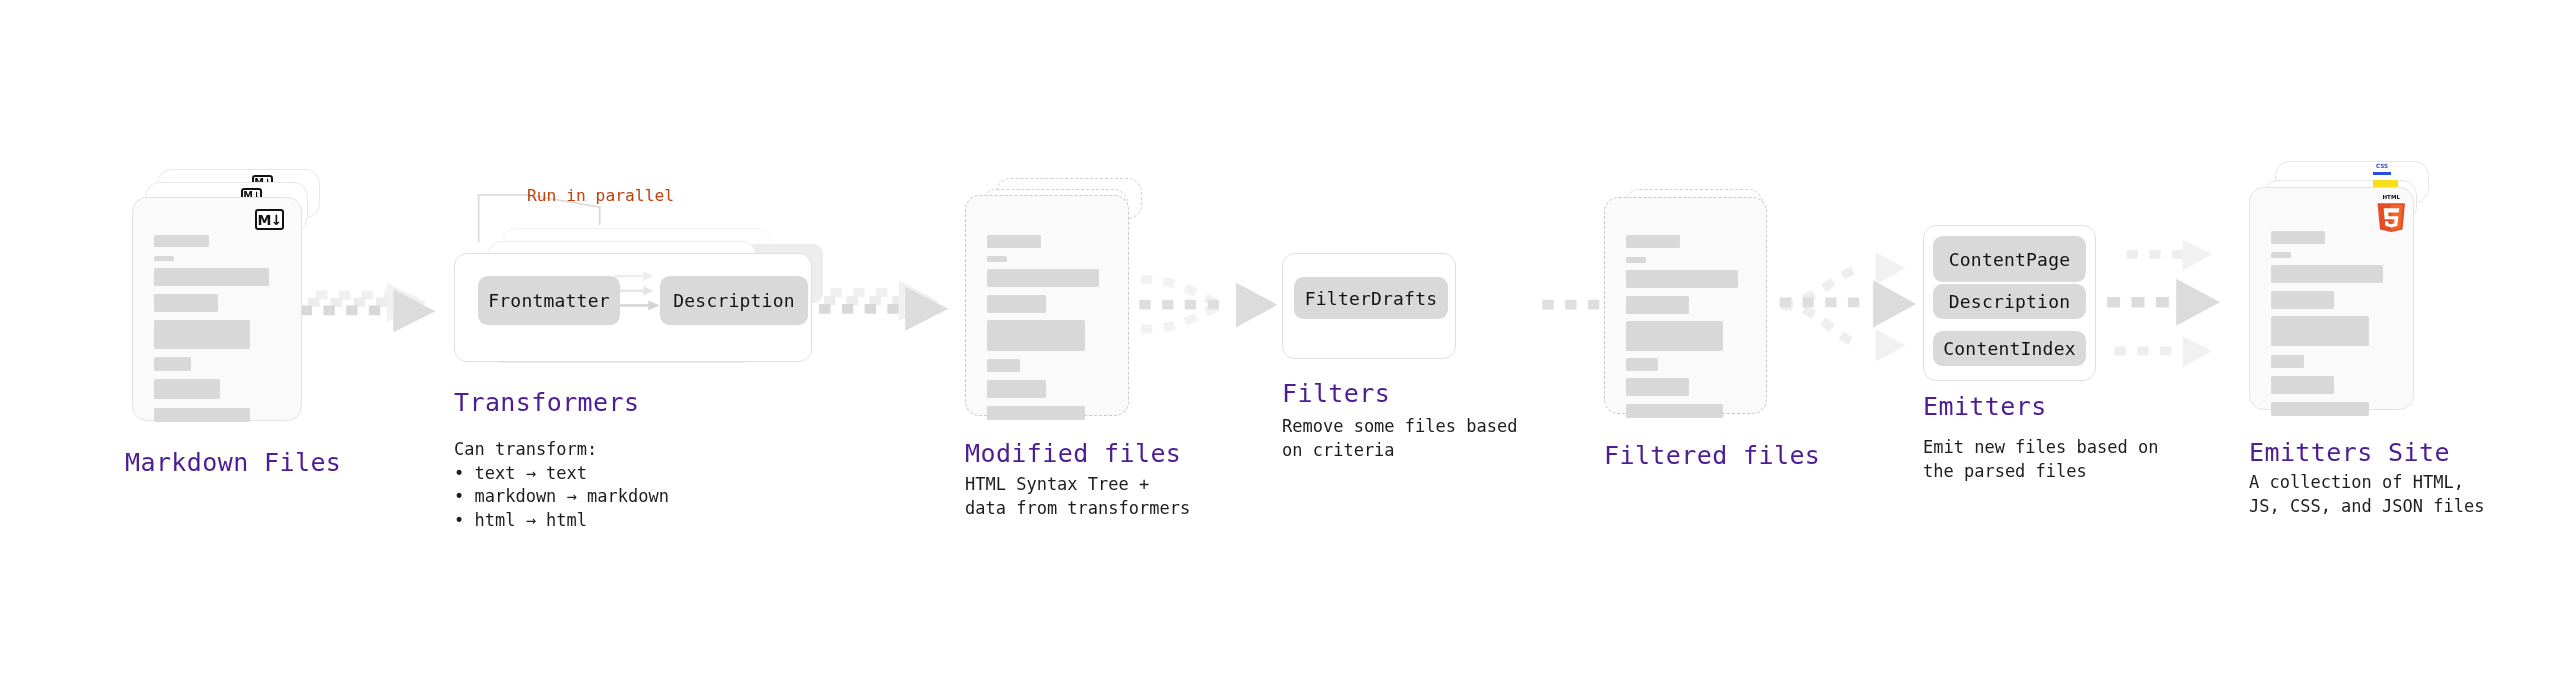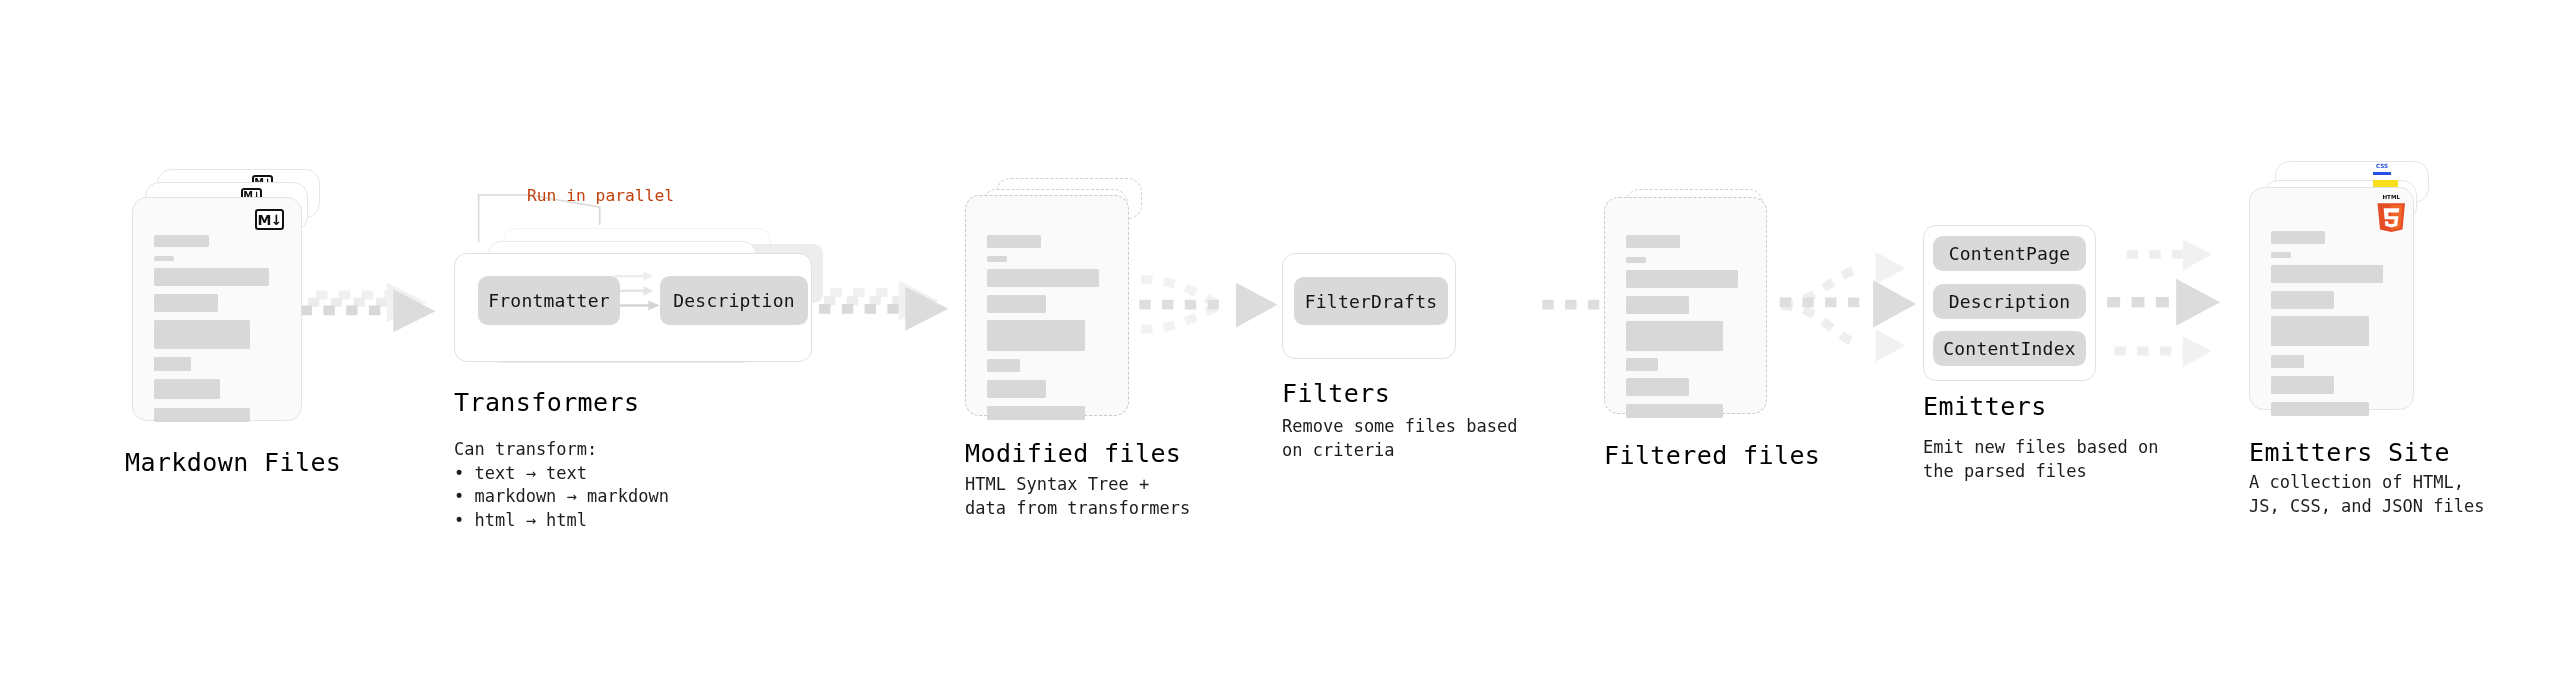--- a/index.html
+++ b/index.html
@@ -15,21 +15,21 @@
     width: 2576px;
     height: 681px;
     background: #ffffff;
   }
 
   
   .stage-title {
     position: absolute;
     font-size: 25px;
     letter-spacing: 0.4px;
-    color: #000000;
+    color: #4c1d95;
     white-space: nowrap;
     font-weight: 400;
   }
   .stage-desc {
     position: absolute;
     font-size: 17px;
     line-height: 23.6px;
     color: #1d1d1d;
     white-space: pre-line;
   }
@@ -270,21 +270,21 @@
       <div class="bar" style="left:21px;top:210px;width:98px;height:14px;"></div>
     </div>
 
     <div class="stage-title" style="left:965px;top:439px;">Modified files</div>
     <div class="stage-desc" style="left:965px;top:473px;">HTML Syntax Tree +
 data from transformers</div>
   </div>
 
   <div>
     <div class="groupbox" style="left:1282px;top:253px;width:174px;height:106px;"></div>
-    <div class="chip" style="left:1294px;top:277px;width:154px;height:48px;">FilterDrafts</div>
+    <div class="chip" style="left:1294px;top:277px;width:154px;height:42px;">FilterDrafts</div>
 
     <div class="stage-title" style="left:1282px;top:379px;">Filters</div>
     <div class="stage-desc" style="left:1282px;top:415px;">Remove some files based
 on criteria</div>
   </div>
 
   <div>
     <div class="doc ghost-dashed" style="left:1625px;top:189px;width:138px;height:41px;"></div>
 
     <div class="doc dashed" style="left:1604px;top:197px;width:163px;height:217px;">
@@ -296,21 +296,21 @@
       <div class="bar" style="left:21px;top:160px;width:32px;height:13px;"></div>
       <div class="bar" style="left:21px;top:180px;width:63px;height:18px;"></div>
       <div class="bar" style="left:21px;top:206px;width:97px;height:14px;"></div>
     </div>
 
     <div class="stage-title" style="left:1604px;top:441px;">Filtered files</div>
   </div>
 
   <div>
     <div class="groupbox" style="left:1923px;top:225px;width:173px;height:156px;"></div>
-    <div class="chip" style="left:1933px;top:236px;width:153px;height:35px;">ContentPage</div>
+    <div class="chip" style="left:1933px;top:236px;width:153px;height:46px;">ContentPage</div>
     <div class="chip" style="left:1933px;top:284px;width:153px;height:35px;">Description</div>
     <div class="chip" style="left:1933px;top:331px;width:153px;height:35px;">ContentIndex</div>
 
     <div class="stage-title" style="left:1923px;top:392px;">Emitters</div>
     <div class="stage-desc" style="left:1923px;top:436px;">Emit new files based on
 the parsed files</div>
   </div>
 
   <div>
 

